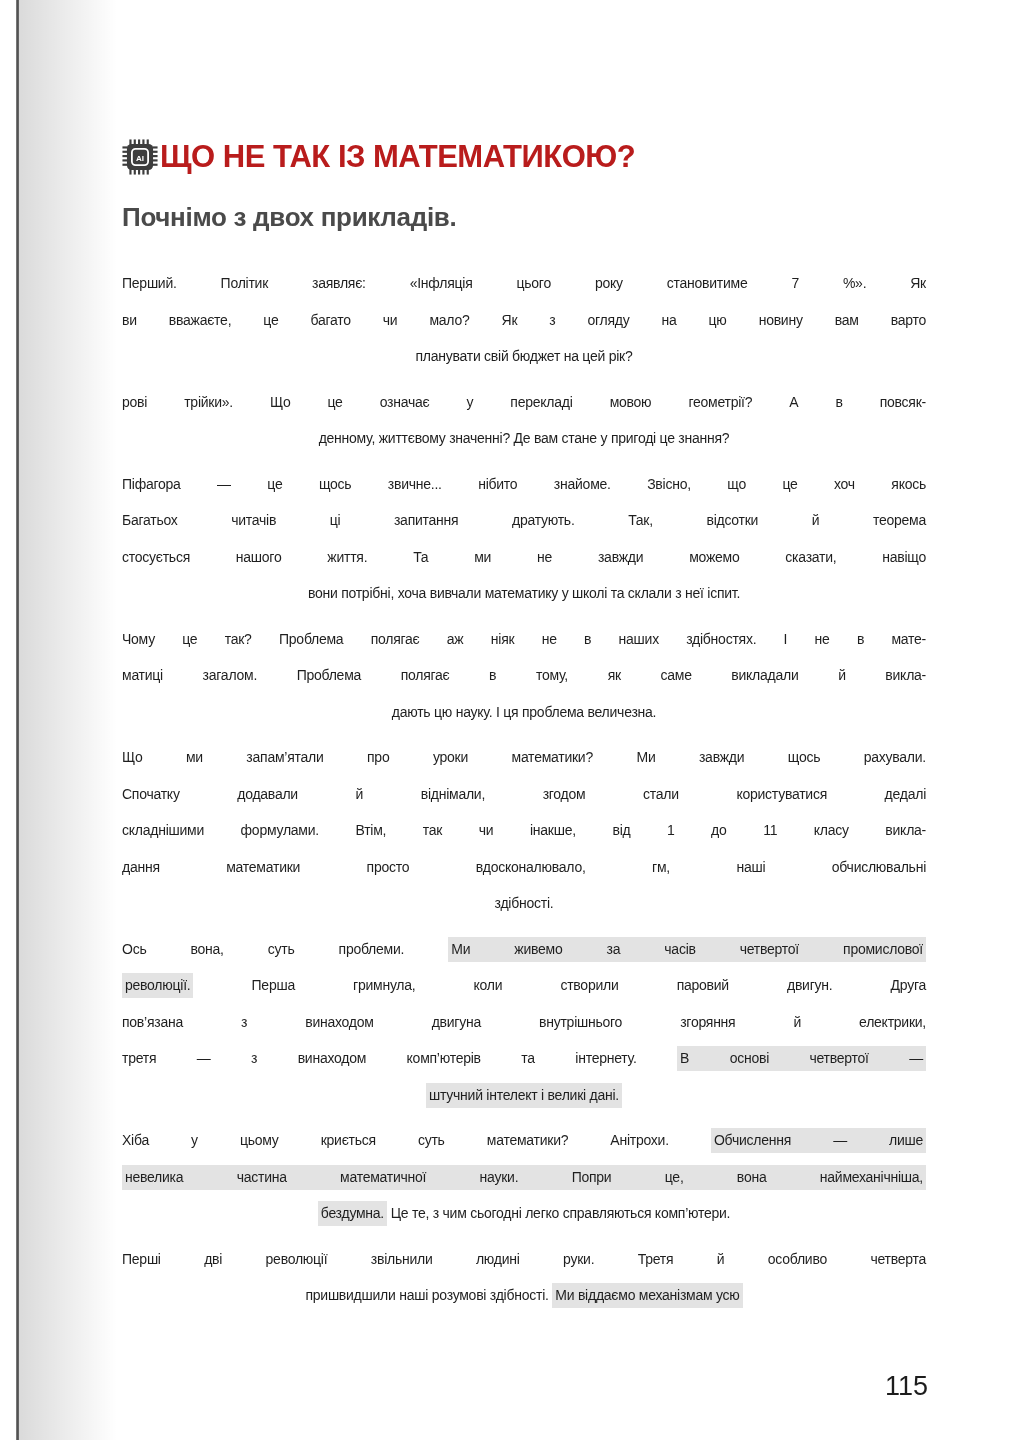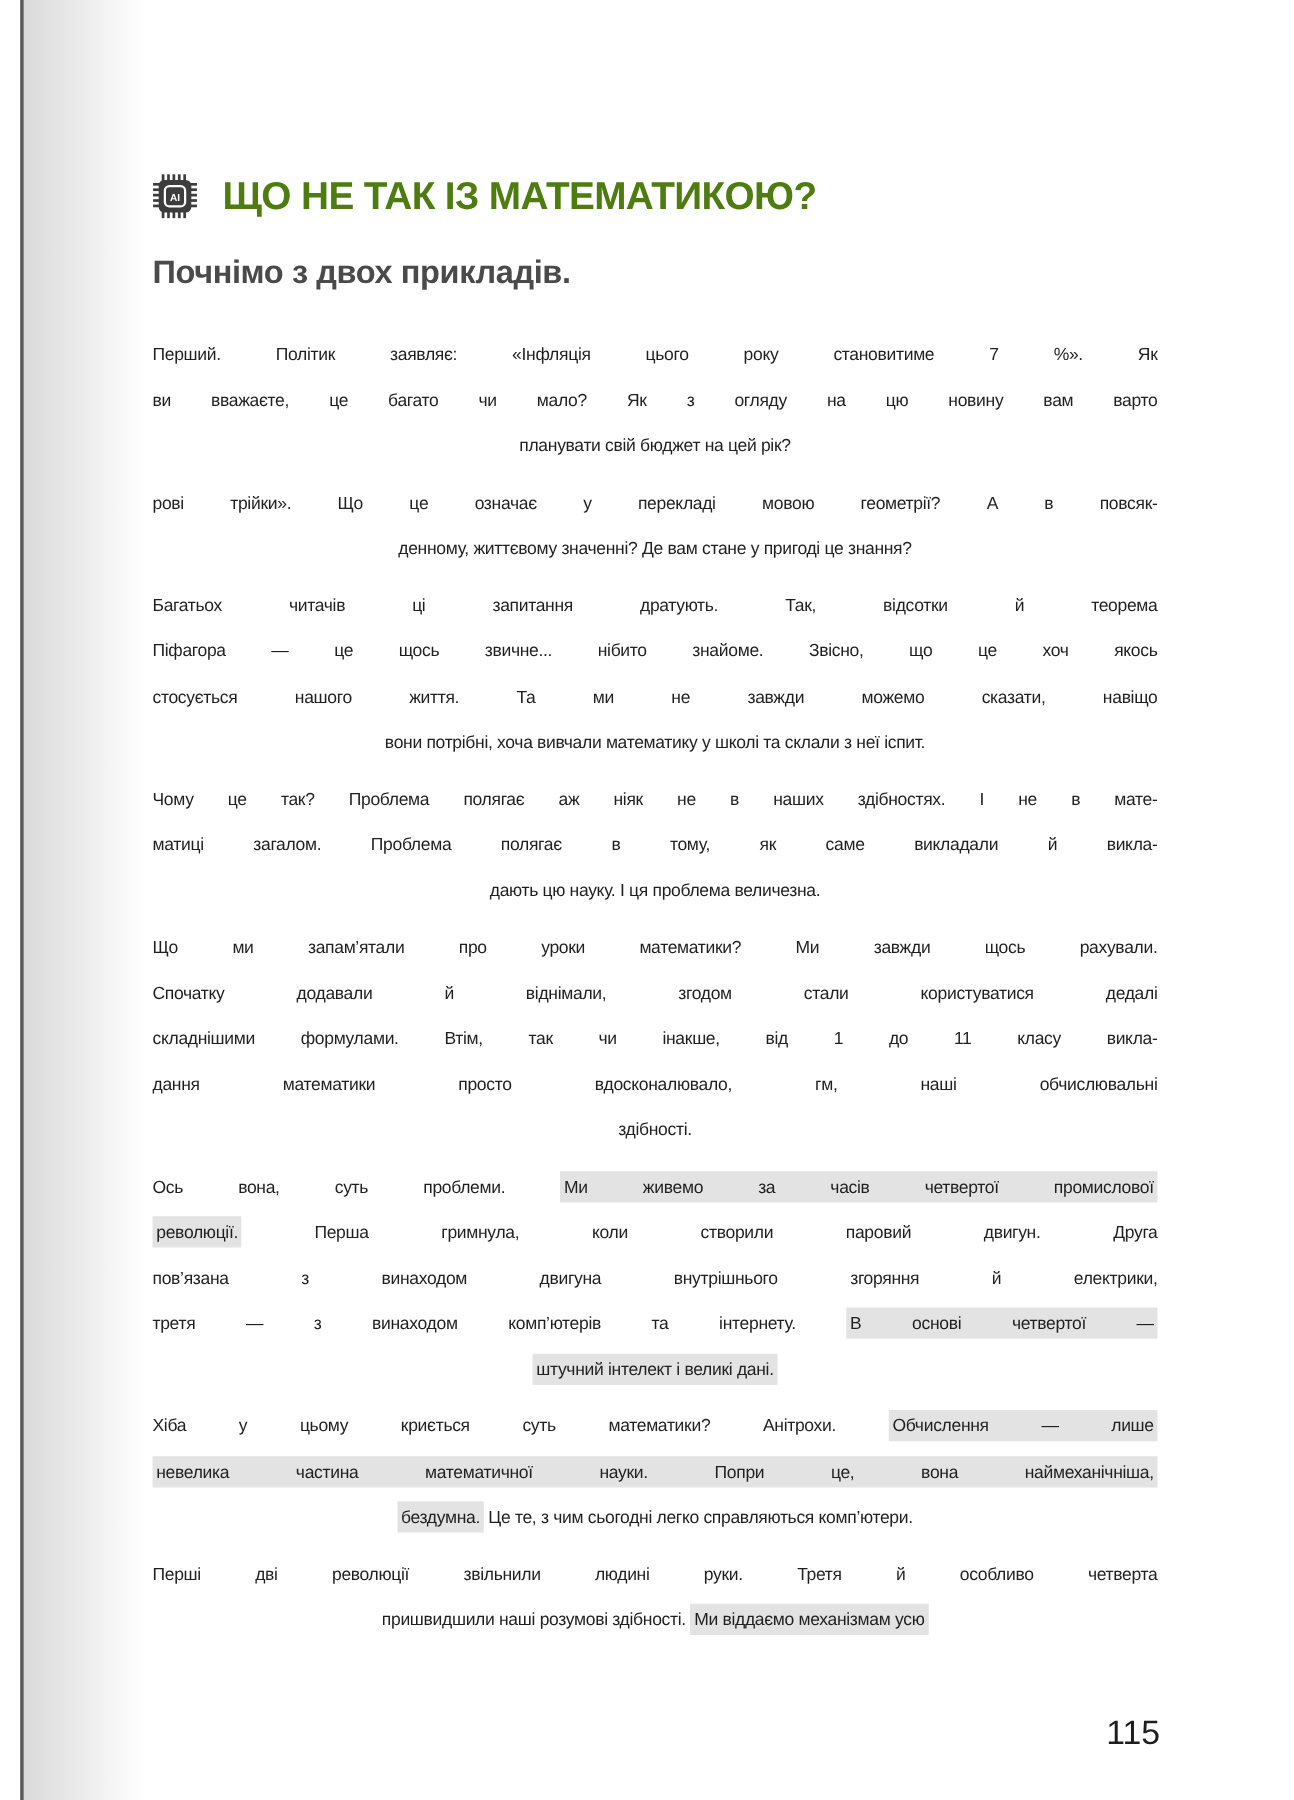--- a/index.html
+++ b/index.html
@@ -20,26 +20,26 @@
   .spine-gradient {
     position: absolute; left: 19px; top: 0; bottom: 0; width: 98px;
     background: linear-gradient(to right, rgba(0,0,0,0.145), rgba(0,0,0,0.0));
   }
   .content {
     position: relative;
     padding: 0 109px 0 122px;
   }
   .title-row {
     margin: 137px 0 0 0;
-    display: flex; align-items: center; gap: 20px;
+    display: flex; align-items: center; gap: 2px;
   }
   .chip-icon { display: inline-flex; flex: 0 0 auto; }
   .chapter-title {
     font-size: 31px; font-weight: 700; letter-spacing: -0.5px;
-    color: #4d7c0f; line-height: 40px; white-space: nowrap;
+    color: #b91c1c; line-height: 40px; white-space: nowrap;
   }
   .chapter-subtitle {
     margin: 24px 0 0 0;
     font-size: 26px; font-weight: 700; letter-spacing: -0.3px;
     color: #4a4a4a; line-height: 32px;
   }
   .body-text { margin-top: 32px; }
   .paragraph { margin: 0 0 9px 0; }
   .line {
     font-size: 14px; line-height: 36.5px; letter-spacing: -0.25px;
@@ -106,22 +106,22 @@
         <div class="paragraph">
           <div class="line"><span class="">Перший. Політик заявляє: «Інфляція цього року становитиме 7 %». Як</span></div>
           <div class="line"><span class="">ви вважаєте, це багато чи мало? Як з огляду на цю новину вам варто</span></div>
           <div class="line last"><span class="">планувати свій бюджет на цей рік?</span></div>
         </div>
         <div class="paragraph">
           <div class="line"><span class="">рові трійки». Що це означає у перекладі мовою геометрії? А в повсяк-</span></div>
           <div class="line last"><span class="">денному, життєвому значенні? Де вам стане у пригоді це знання?</span></div>
         </div>
         <div class="paragraph">
+          <div class="line"><span class="">Піфагора — це щось звичне... нібито знайоме. Звісно, що це хоч якось</span></div>
           <div class="line"><span class="">Багатьох читачів ці запитання дратують. Так, відсотки й теорема</span></div>
-          <div class="line"><span class="">Піфагора — це щось звичне... нібито знайоме. Звісно, що це хоч якось</span></div>
           <div class="line"><span class="">стосується нашого життя. Та ми не завжди можемо сказати, навіщо</span></div>
           <div class="line last"><span class="">вони потрібні, хоча вивчали математику у школі та склали з неї іспит.</span></div>
         </div>
         <div class="paragraph">
           <div class="line"><span class="">Чому це так? Проблема полягає аж ніяк не в наших здібностях. І не в мате-</span></div>
           <div class="line"><span class="">матиці загалом. Проблема полягає в тому, як саме викладали й викла-</span></div>
           <div class="line last"><span class="">дають цю науку. І ця проблема величезна.</span></div>
         </div>
         <div class="paragraph">
           <div class="line"><span class="">Що ми запам’ятали про уроки математики? Ми завжди щось рахували.</span></div>

